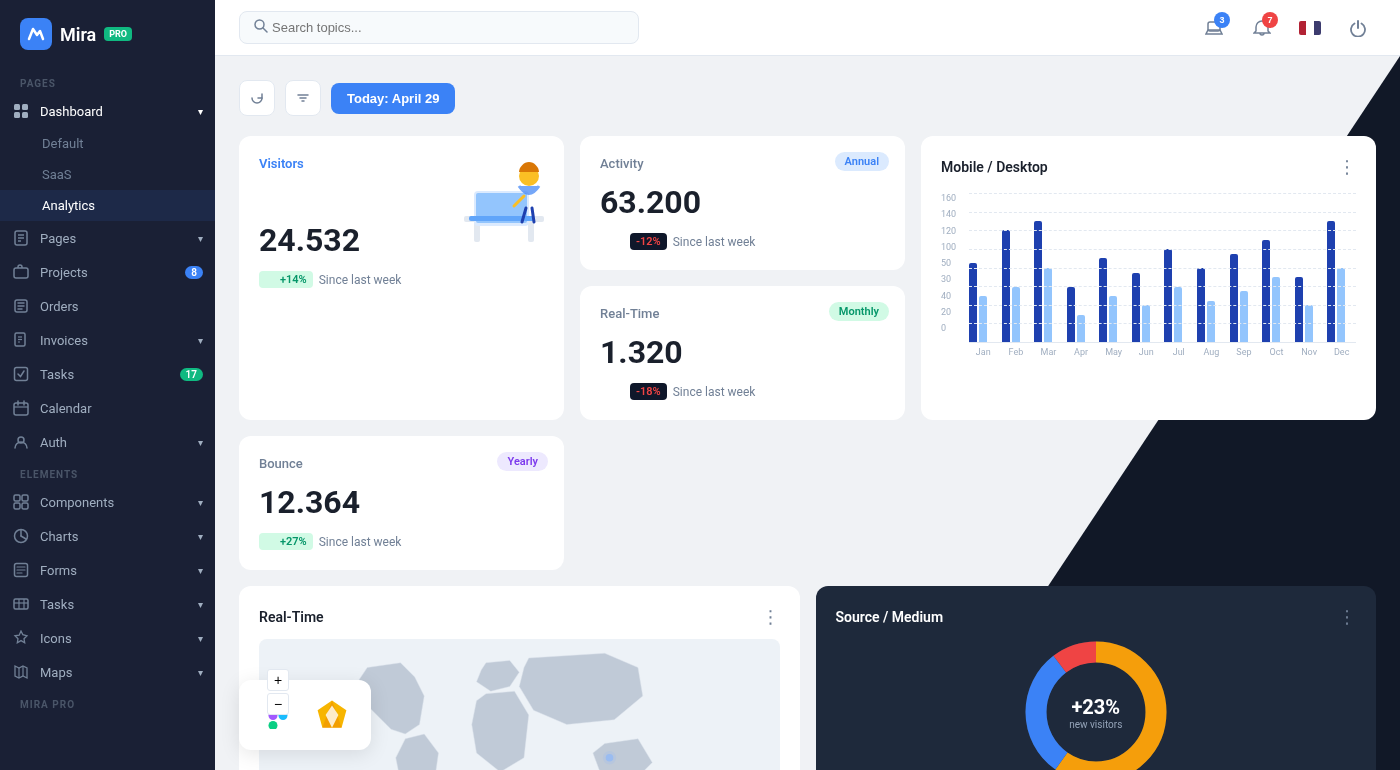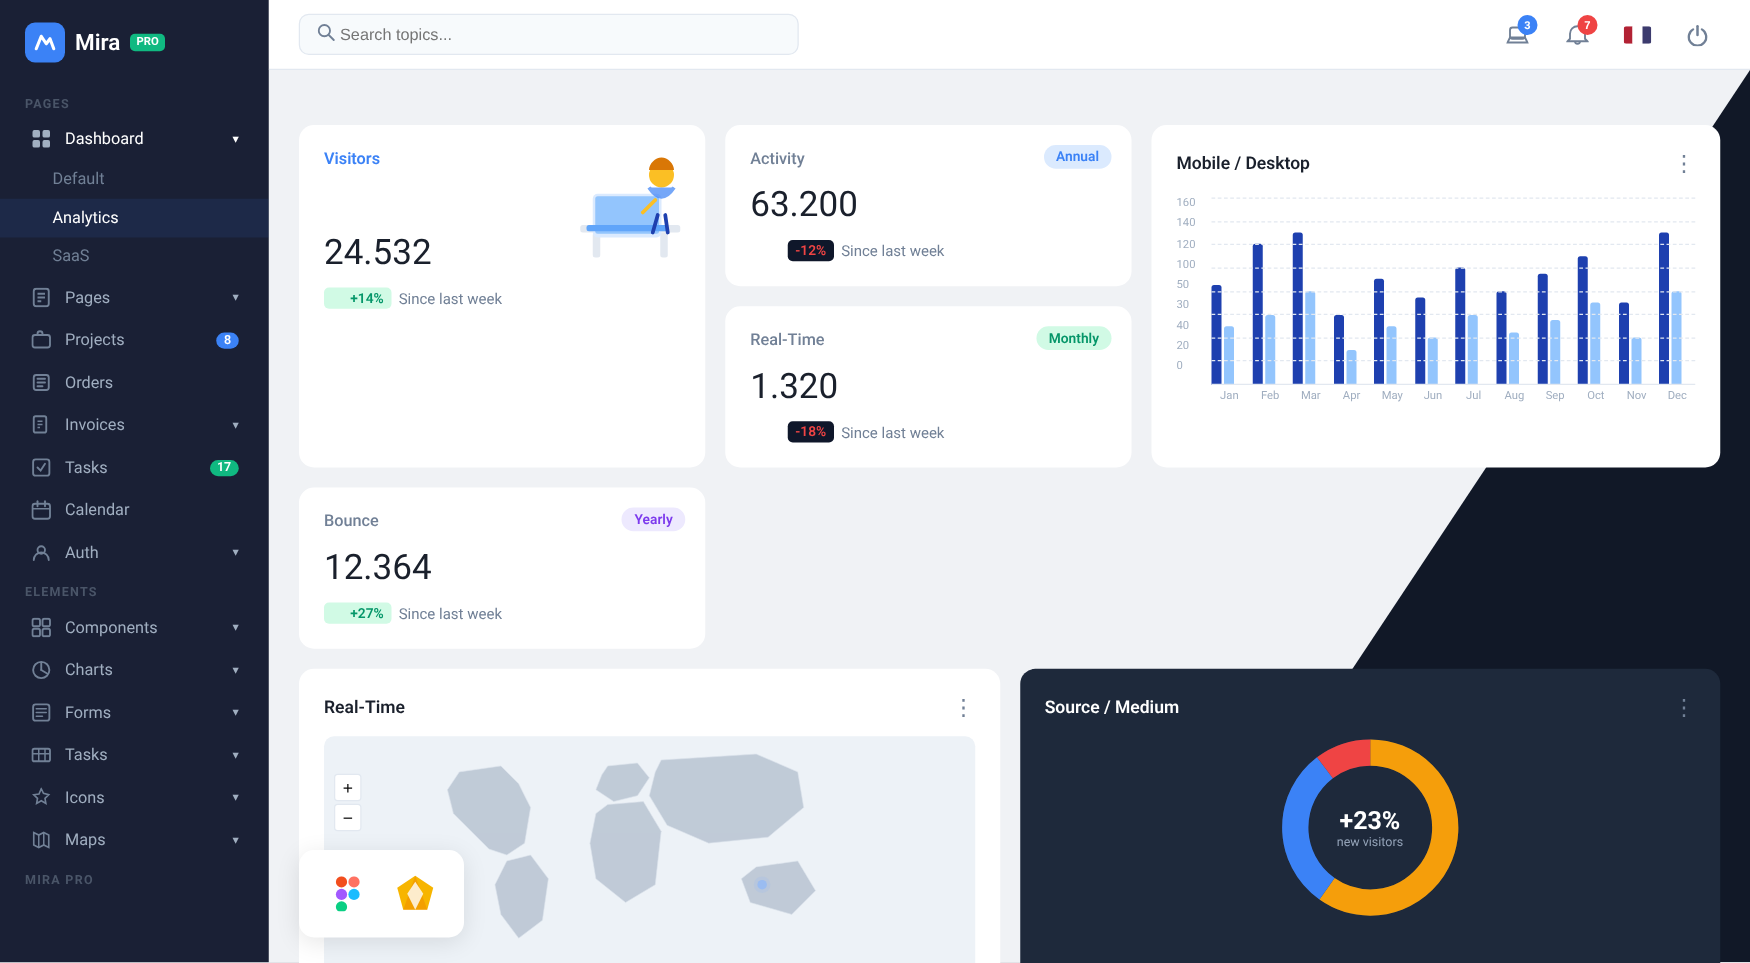--- a/index.html
+++ b/index.html
@@ -33,21 +33,21 @@
     .pro-badge {
       background: #10b981; color: white; font-size: 9px;
       padding: 2px 5px; border-radius: 4px; font-weight: 700;
     }
     .sidebar-section-label {
       font-size: 10px; font-weight: 700; letter-spacing: 1px;
       color: #4a5568; padding: 10px 20px 5px;
       text-transform: uppercase;
     }
     .sidebar-item {
-      display: flex; align-items: center; padding: 8px 24px;
+      display: flex; align-items: center; padding: 8px 12px;
       cursor: pointer; gap: 10px; font-size: 13px;
       color: #a0aec0; position: relative;
     }
     .sidebar-item.active { color: white; }
     .sidebar-item.sub { padding-left: 42px; font-size: 13px; color: #718096; }
     .sidebar-item.sub.active-sub { color: white; }
     .sidebar-icon { width: 18px; height: 18px; display: flex; align-items: center; justify-content: center; flex-shrink: 0; }
     .sidebar-badge {
       margin-left: auto; background: #3b82f6; color: white;
       font-size: 10px; padding: 1px 6px; border-radius: 10px; font-weight: 600;
@@ -152,21 +152,21 @@
     }
     .stat-card {
       background: white;
       border-radius: 12px;
       padding: 20px;
       position: relative;
       overflow: hidden;
     }
     .stat-card-label { font-size: 13px; color: #718096; margin-bottom: 12px; font-weight: 500; }
     .stat-card-label.blue { color: #3b82f6; font-weight: 600; }
-    .stat-card-value { font-size: 28px; font-weight: 400; color: #1a202c; margin-bottom: 12px; }
+    .stat-card-value { font-size: 32px; font-weight: 700; color: #1a202c; margin-bottom: 12px; }
     .stat-card-footer { display: flex; align-items: center; gap: 6px; font-size: 12px; color: #718096; }
     .change-badge { padding: 2px 6px; border-radius: 4px; font-weight: 600; font-size: 11px; }
     .change-badge.up { background: #d1fae5; color: #059669; padding-left: 21px; }
     .change-badge.down { background: #0f172a; color: #ef4444; margin-left: 30px; }
     .badge-pill {
       padding: 3px 10px; border-radius: 20px; font-size: 11px; font-weight: 600;
       position: absolute; top: 16px; right: 16px;
     }
     .badge-pill.blue { background: #dbeafe; color: #3b82f6; }
     .badge-pill.green { background: #d1fae5; color: #059669; }
@@ -208,25 +208,25 @@
         <rect x="1" y="9" width="6" height="6" rx="1.5" fill="#a0aec0"></rect>
         <rect x="9" y="9" width="6" height="6" rx="1.5" fill="#a0aec0"></rect>
       </svg>
     </span>
     <span>Dashboard</span>
     <span class="chevron">▾</span>
   </div>
   <div class="sidebar-item sub">
     <span>Default</span>
   </div>
+  <div class="sidebar-item sub">
+    <span>SaaS</span>
+  </div>
   <div class="sidebar-item sub active-sub" style="color:white;background:rgba(59,130,246,0.1);">
     <span>Analytics</span>
-  </div>
-  <div class="sidebar-item sub">
-    <span>SaaS</span>
   </div>
 
   <div class="sidebar-item">
     <span class="sidebar-icon">
       <svg width="16" height="16" viewBox="0 0 16 16" fill="none">
         <rect x="2" y="1" width="12" height="14" rx="2" stroke="#718096" stroke-width="1.5" fill="none"></rect>
         <line x1="5" y1="5" x2="11" y2="5" stroke="#718096" stroke-width="1.5"></line>
         <line x1="5" y1="8" x2="11" y2="8" stroke="#718096" stroke-width="1.5"></line>
         <line x1="5" y1="11" x2="8" y2="11" stroke="#718096" stroke-width="1.5"></line>
       </svg>
@@ -421,20 +421,36 @@
       </button>
     </div>
   </header>
 
   <div class="content">
     <div class="content-dark"></div>
     <div class="content-light"></div>
     <div class="content-inner">
 
       <div class="page-header">
+        <div class="page-header-actions">
+          <button class="header-icon-btn">
+            <svg width="14" height="14" viewBox="0 0 14 14" fill="none">
+              <path d="M12 7A5 5 0 112 7" stroke="#718096" stroke-width="1.5" stroke-linecap="round"></path>
+              <polyline points="12,3 12,7 8,7" stroke="#718096" stroke-width="1.5" stroke-linecap="round"></polyline>
+            </svg>
+          </button>
+          <button class="header-icon-btn">
+            <svg width="14" height="14" viewBox="0 0 14 14" fill="none">
+              <line x1="2" y1="4" x2="12" y2="4" stroke="#718096" stroke-width="1.5" stroke-linecap="round"></line>
+              <line x1="4" y1="7" x2="10" y2="7" stroke="#718096" stroke-width="1.5" stroke-linecap="round"></line>
+              <line x1="6" y1="10" x2="8" y2="10" stroke="#718096" stroke-width="1.5" stroke-linecap="round"></line>
+            </svg>
+          </button>
+          <button class="today-btn">Today: April 29</button>
+        </div>
       </div>
 
       <div style="display:grid; grid-template-columns: 1fr 1fr 1.4fr; gap:16px; margin-bottom:16px;">
 
         <div class="stat-card" style="grid-row: span 2; background:white; border-radius:12px; padding:20px; position:relative; overflow:hidden;">
           <div class="stat-card-label blue">Visitors</div>
 
           <div style="position:absolute;top:10px;right:10px;width:100px;height:100px;">
             <svg viewBox="0 0 100 100" width="100" height="100">
 

